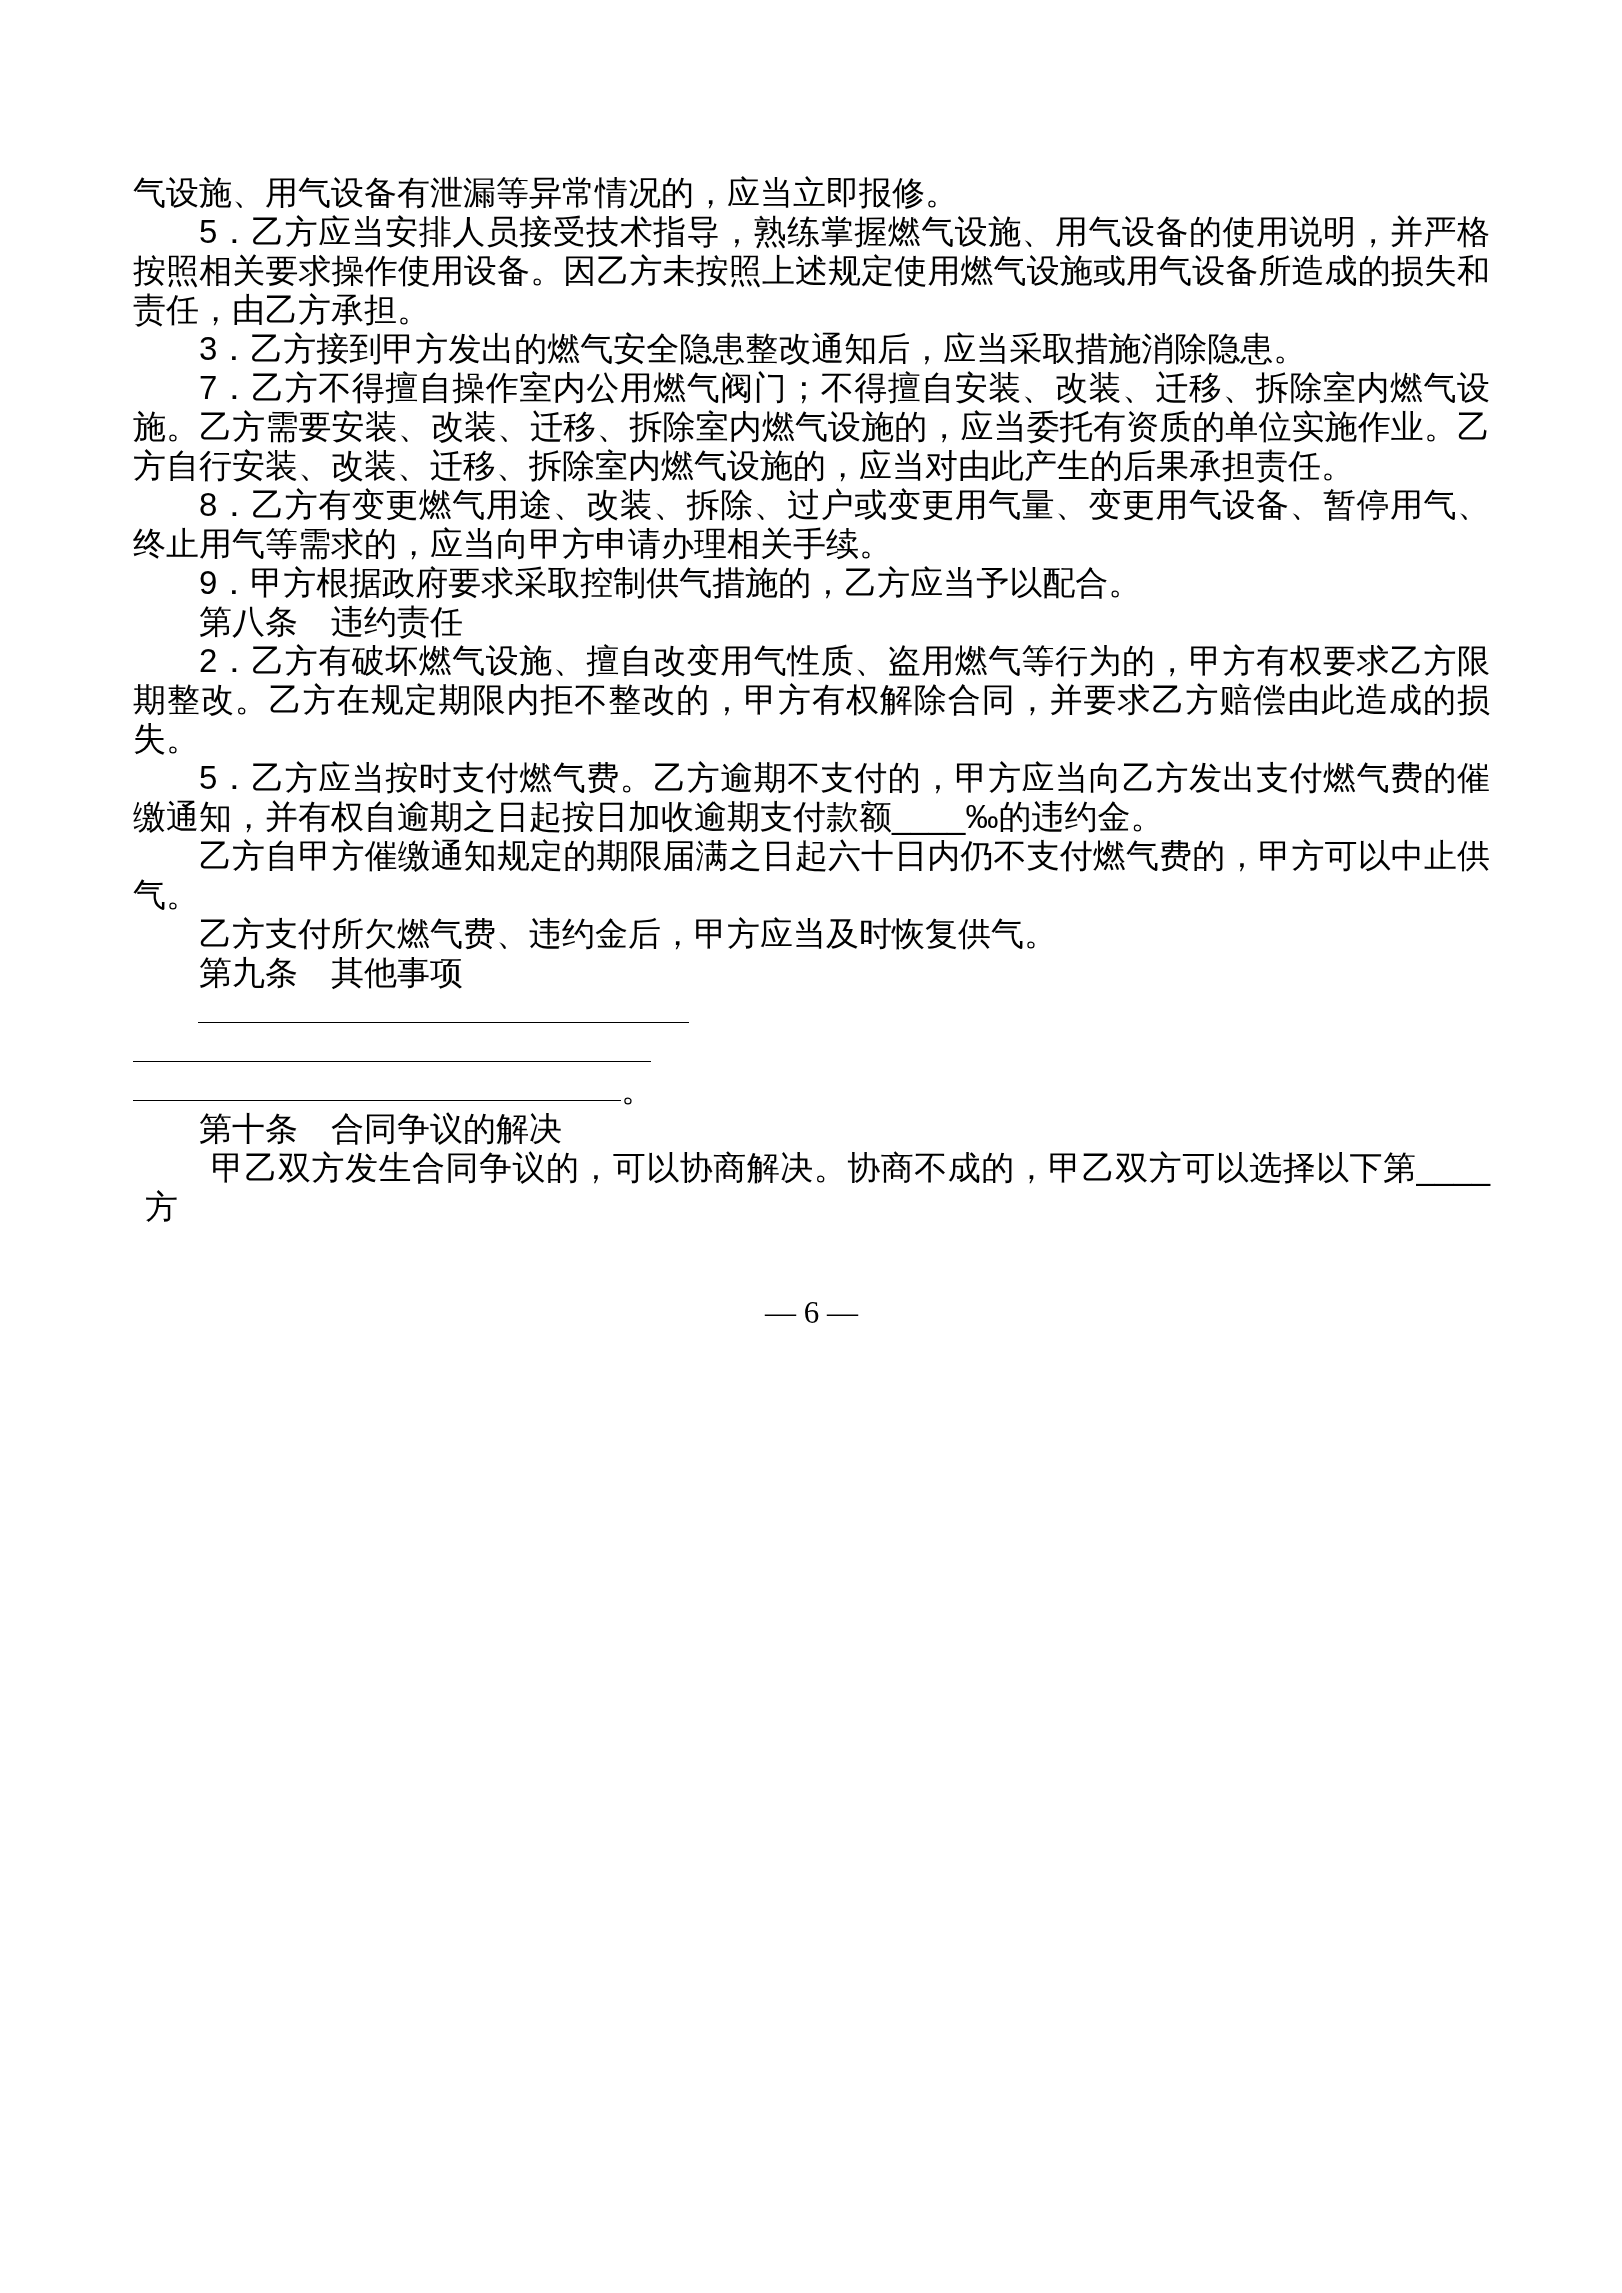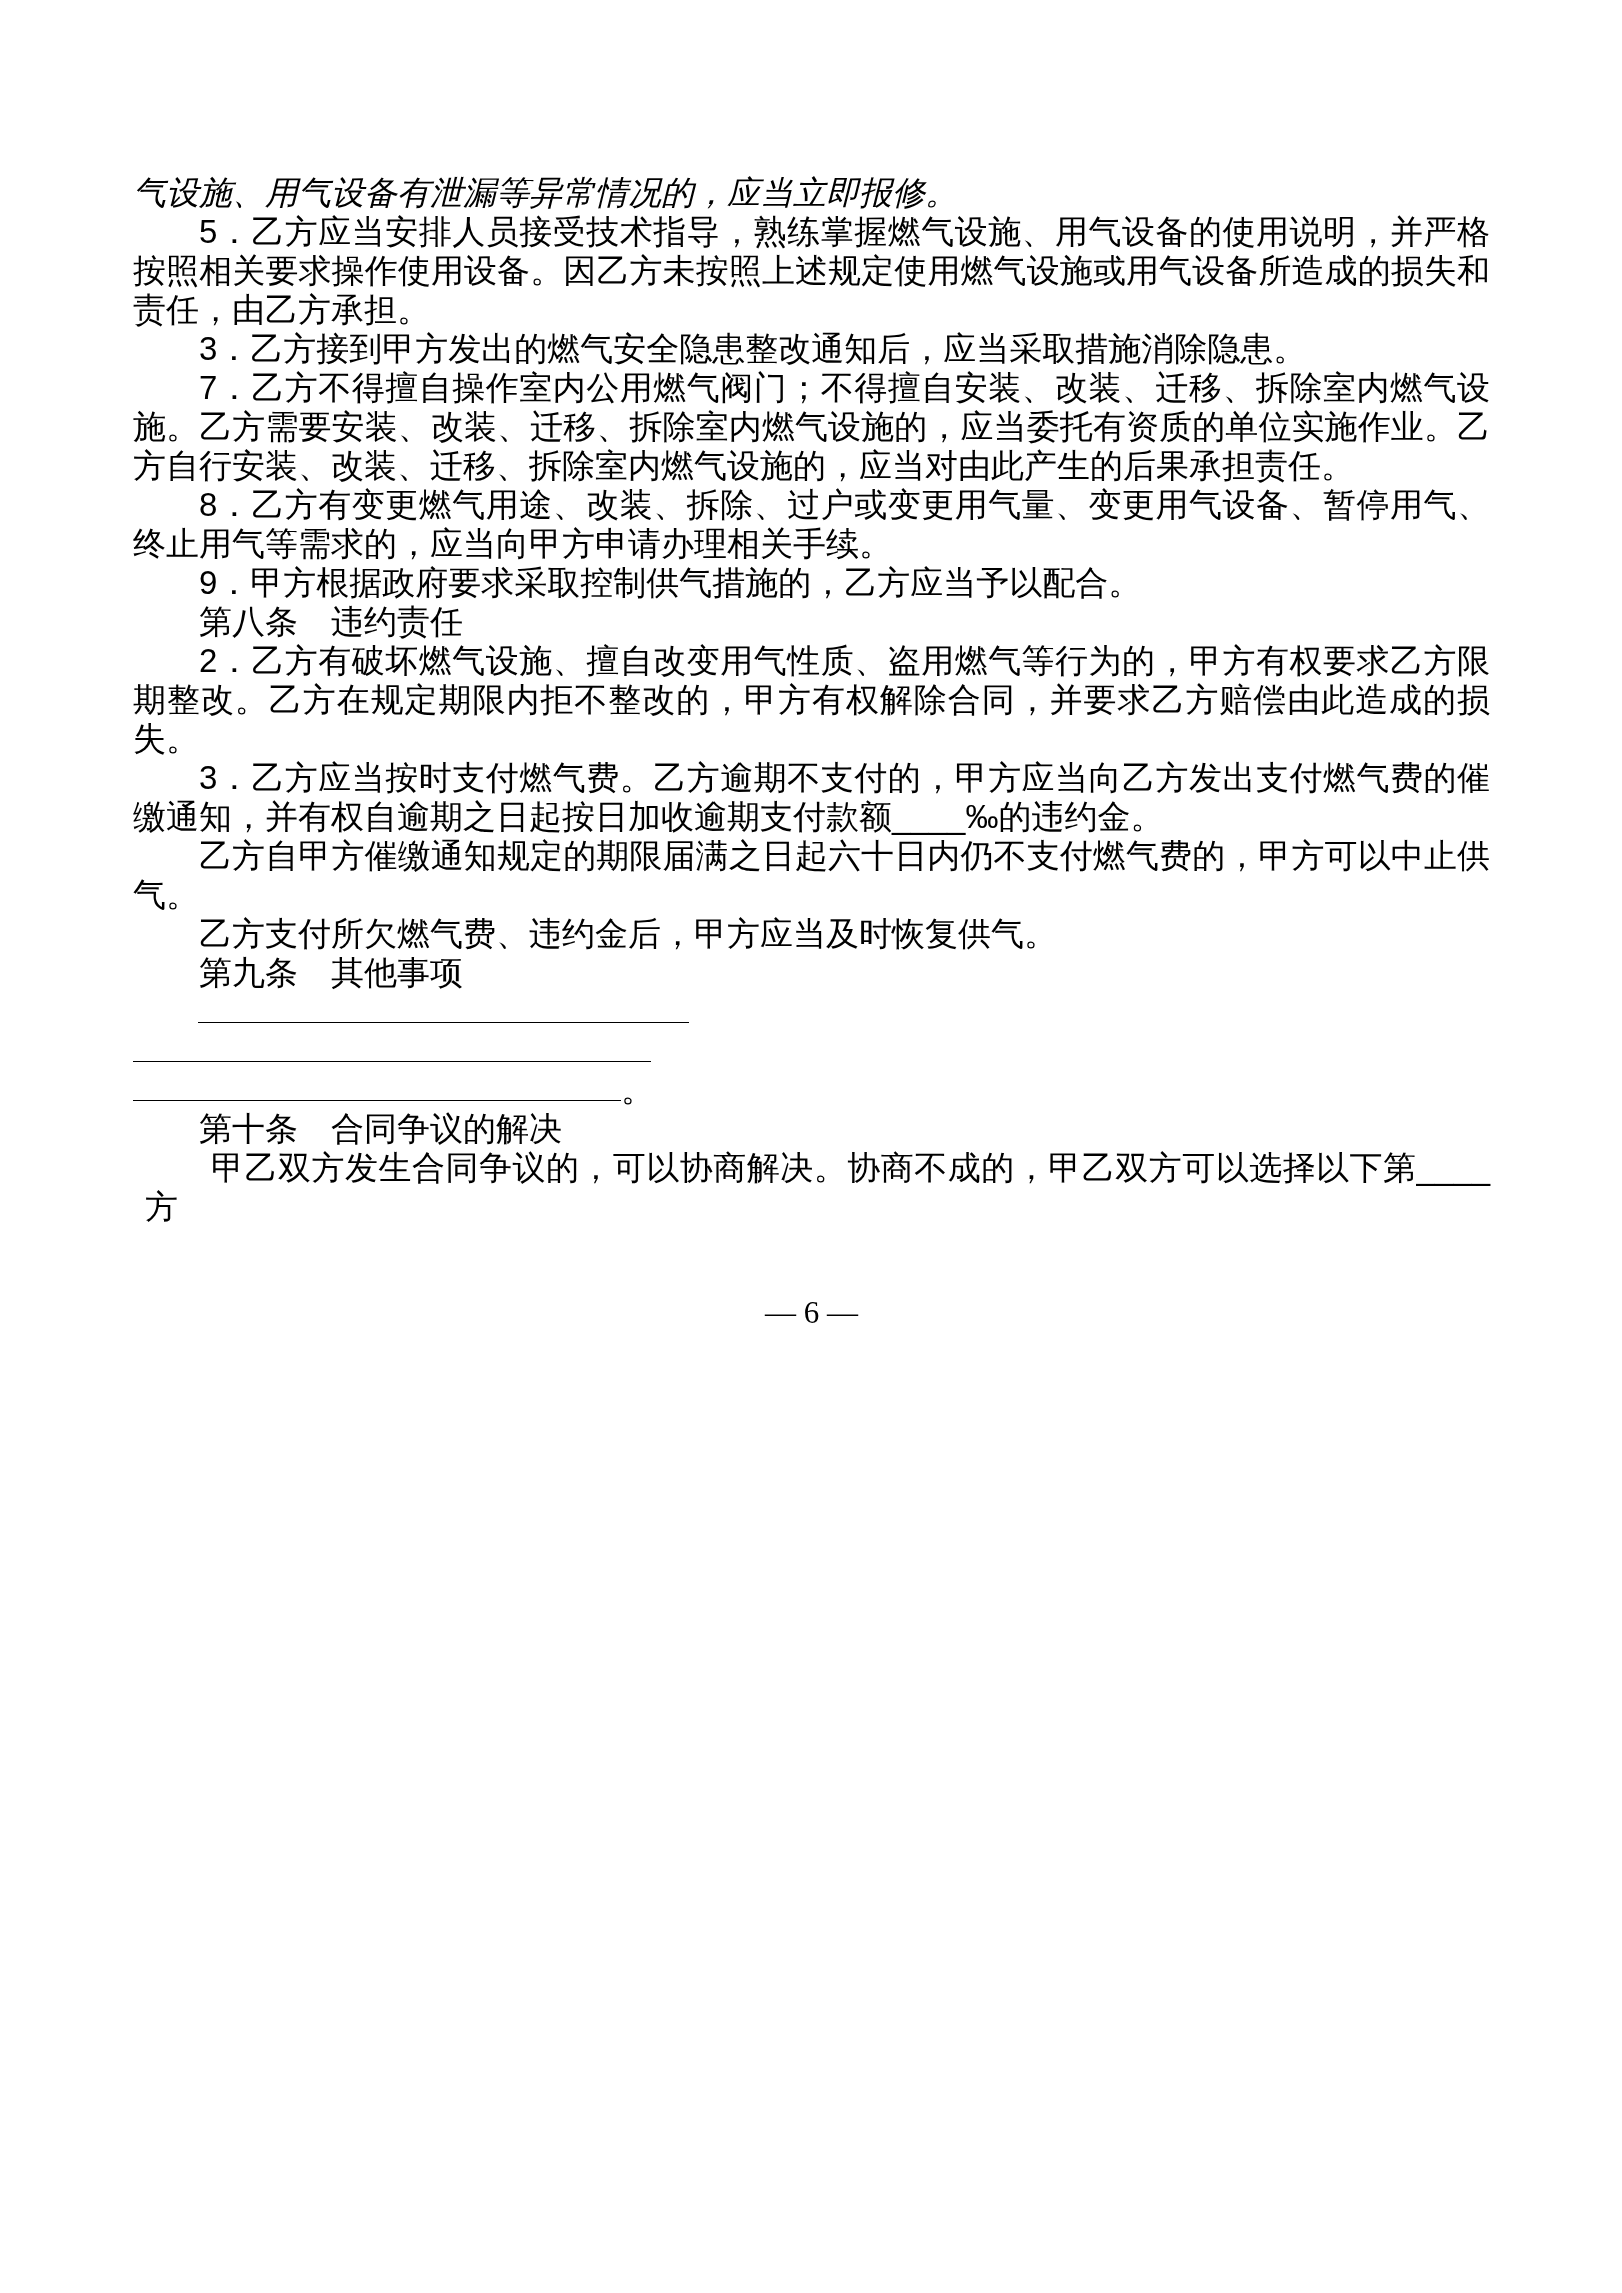--- a/index.html
+++ b/index.html
@@ -30,21 +30,20 @@
     text-align: justify;
     text-justify: inter-ideograph;
     letter-spacing: 0;
   }
   .para {
     margin: 0;
     text-indent: 2em;
   }
   .para.no-indent {
     text-indent: 0;
-    font-style: italic;
   }
   .para.stretch-last {
     text-align-last: justify;
     margin-left: 12px;
   }
   .blank-row {
     height: 39px;
     line-height: 39px;
     text-align: left;
   }
@@ -83,21 +82,21 @@
   <div class="content">
 
     <p class="para no-indent">气设施、用气设备有泄漏等异常情况的，应当立即报修。</p>
     <p class="para">5．乙方应当安排人员接受技术指导，熟练掌握燃气设施、用气设备的使用说明，并严格按照相关要求操作使用设备。因乙方未按照上述规定使用燃气设施或用气设备所造成的损失和责任，由乙方承担。</p>
     <p class="para">3．乙方接到甲方发出的燃气安全隐患整改通知后，应当采取措施消除隐患。</p>
     <p class="para">7．乙方不得擅自操作室内公用燃气阀门；不得擅自安装、改装、迁移、拆除室内燃气设施。乙方需要安装、改装、迁移、拆除室内燃气设施的，应当委托有资质的单位实施作业。乙方自行安装、改装、迁移、拆除室内燃气设施的，应当对由此产生的后果承担责任。</p>
     <p class="para">8．乙方有变更燃气用途、改装、拆除、过户或变更用气量、变更用气设备、暂停用气、终止用气等需求的，应当向甲方申请办理相关手续。</p>
     <p class="para">9．甲方根据政府要求采取控制供气措施的，乙方应当予以配合。</p>
     <p class="para">第八条　违约责任</p>
     <p class="para">2．乙方有破坏燃气设施、擅自改变用气性质、盗用燃气等行为的，甲方有权要求乙方限期整改。乙方在规定期限内拒不整改的，甲方有权解除合同，并要求乙方赔偿由此造成的损失。</p>
-    <p class="para">3．乙方应当按时支付燃气费。乙方逾期不支付的，甲方应当向乙方发出支付燃气费的催缴通知，并有权自逾期之日起按日加收逾期支付款额____‰的违约金。</p>
+    <p class="para">5．乙方应当按时支付燃气费。乙方逾期不支付的，甲方应当向乙方发出支付燃气费的催缴通知，并有权自逾期之日起按日加收逾期支付款额____‰的违约金。</p>
     <p class="para">乙方自甲方催缴通知规定的期限届满之日起六十日内仍不支付燃气费的，甲方可以中止供气。</p>
     <p class="para">乙方支付所欠燃气费、违约金后，甲方应当及时恢复供气。</p>
     <p class="para">第九条　其他事项</p>
 
     <div class="blank-row indent2">
       <span class="blank blank-a"></span>
     </div>
     <div class="blank-row">
       <span class="blank blank-b"></span>
     </div>

